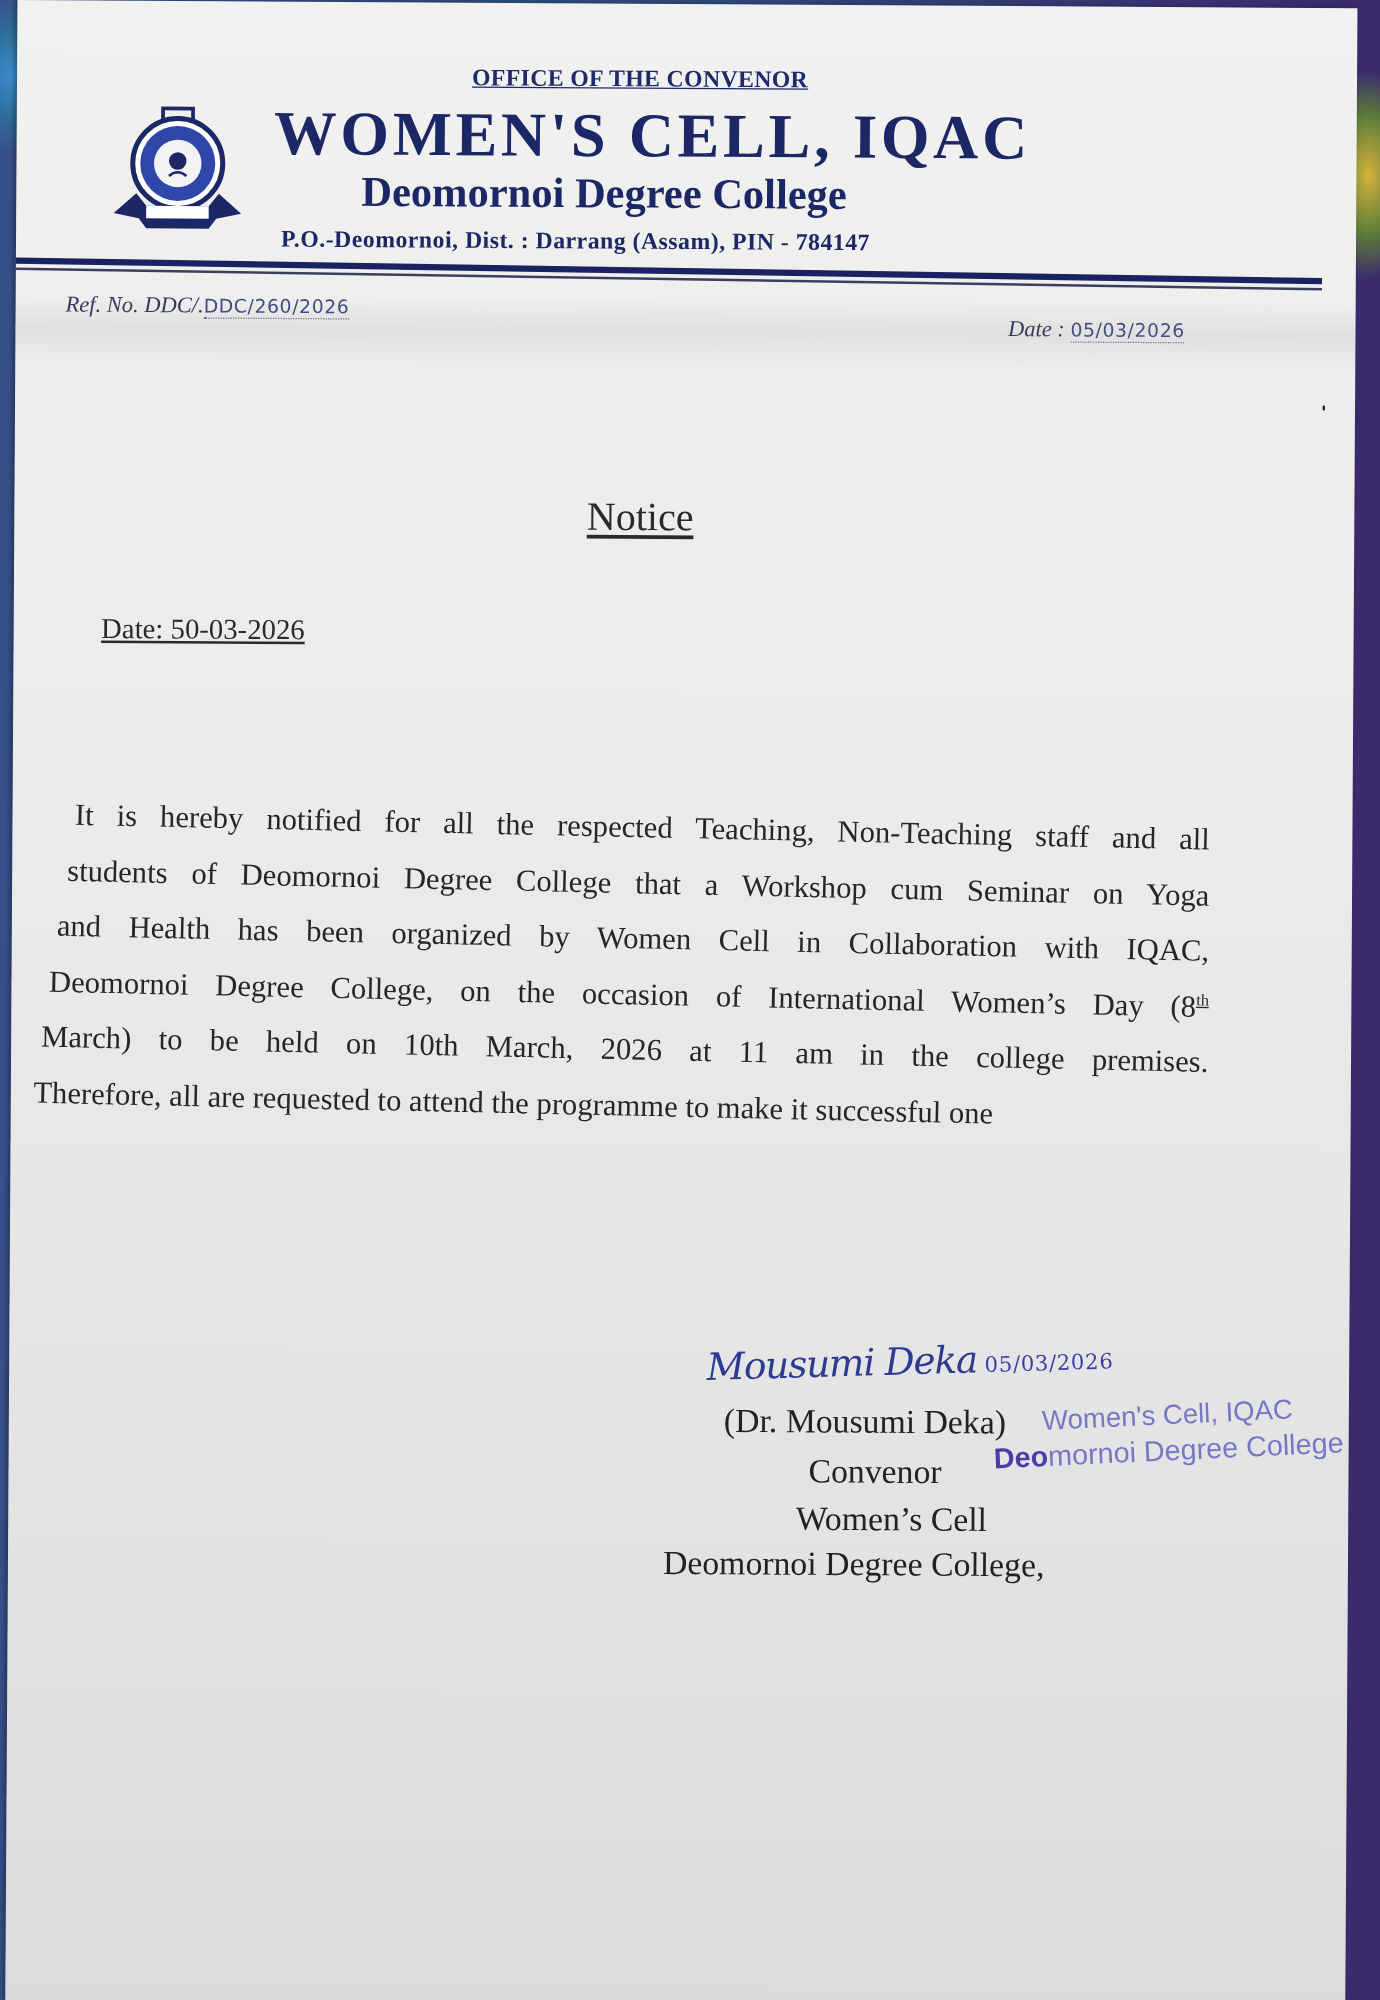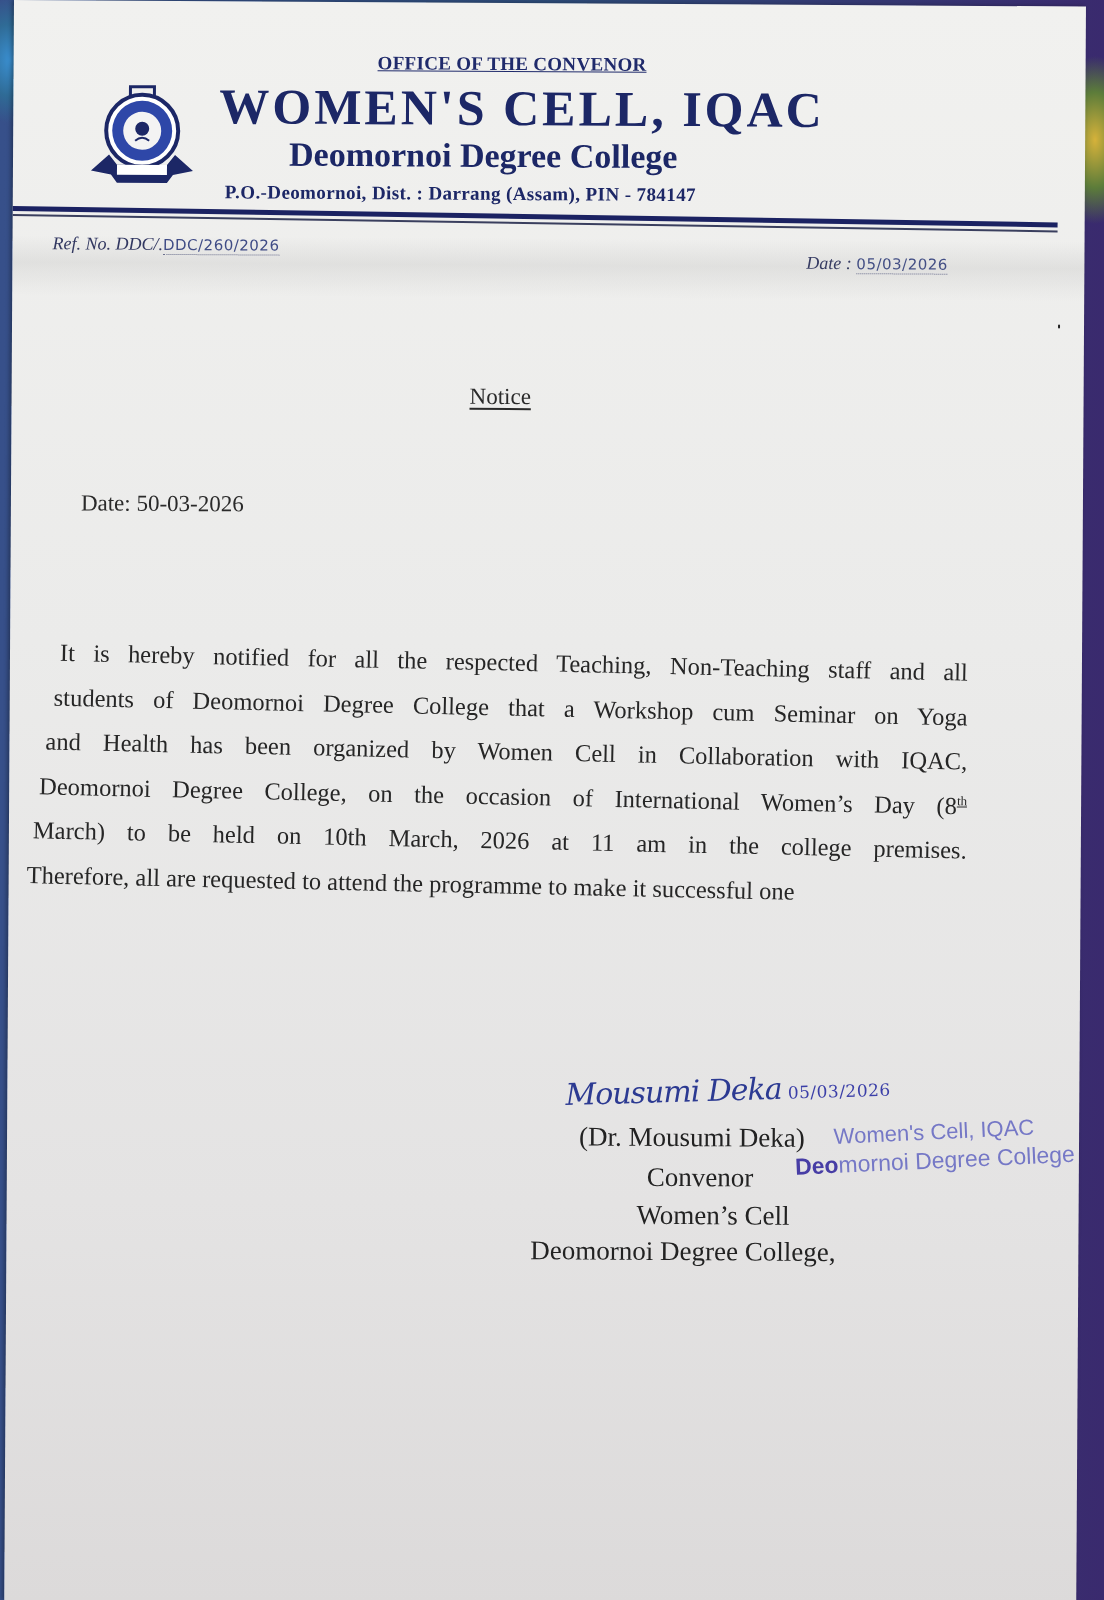--- a/index.html
+++ b/index.html
@@ -123,33 +123,34 @@
     .ref-date {
       position: absolute;
       left: 794px; top: 248px;
       font-family: "Liberation Serif", serif;
       font-style: italic;
       font-size: 18px;
       color: #2f3560;
     }
     .notice-title {
       position: absolute;
-      left: 458px; top: 381px;
+      left: 458px; top: 392px;
+      font-family: "Liberation Serif", serif;
+      font-size: 32px;
+      color: #2a2a2a;
+      text-decoration: underline;
+      text-underline-offset: 4px;
+    }
+    .notice-date {
+      position: absolute;
+      left: 70px; top: 490px;
       font-family: "Liberation Serif", serif;
       font-size: 23px;
       color: #2a2a2a;
       text-decoration: underline;
-      text-underline-offset: 4px;
-    }
-    .notice-date {
-      position: absolute;
-      left: 70px; top: 490px;
-      font-family: "Liberation Serif", serif;
-      font-size: 23px;
-      color: #2a2a2a;
     }
     .body-text {
       position: absolute;
       left: 18px; top: 630px;
       width: 940px;
       font-family: "Liberation Serif", serif;
       font-size: 24.5px;
       line-height: 44.5px;
       color: #262626;
     }

